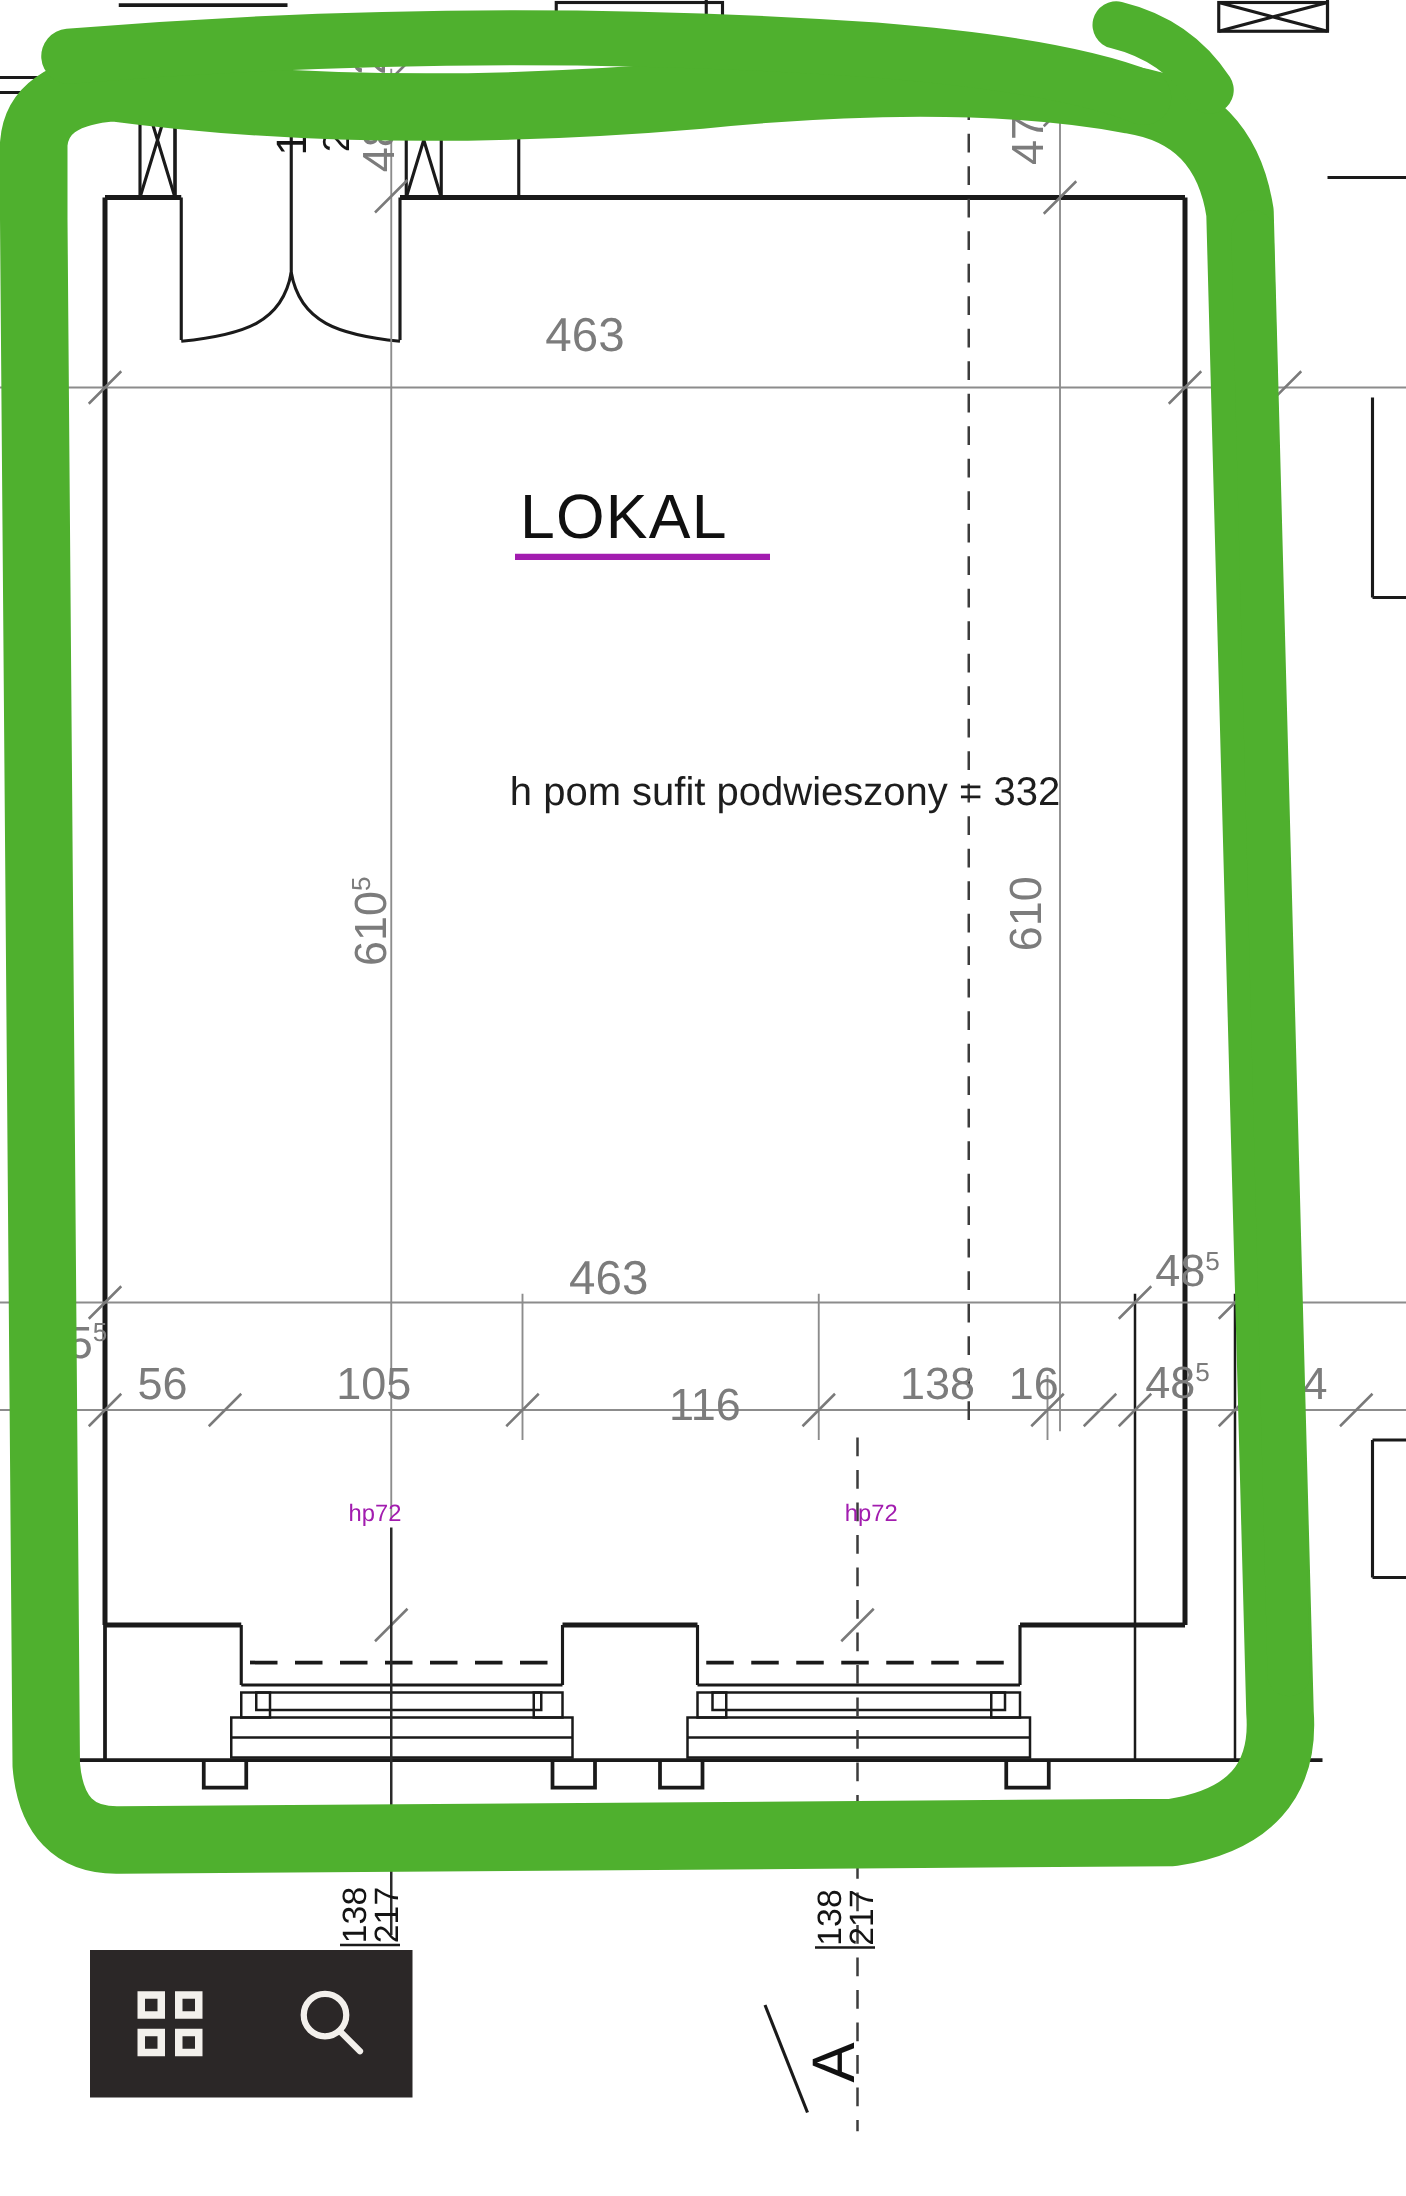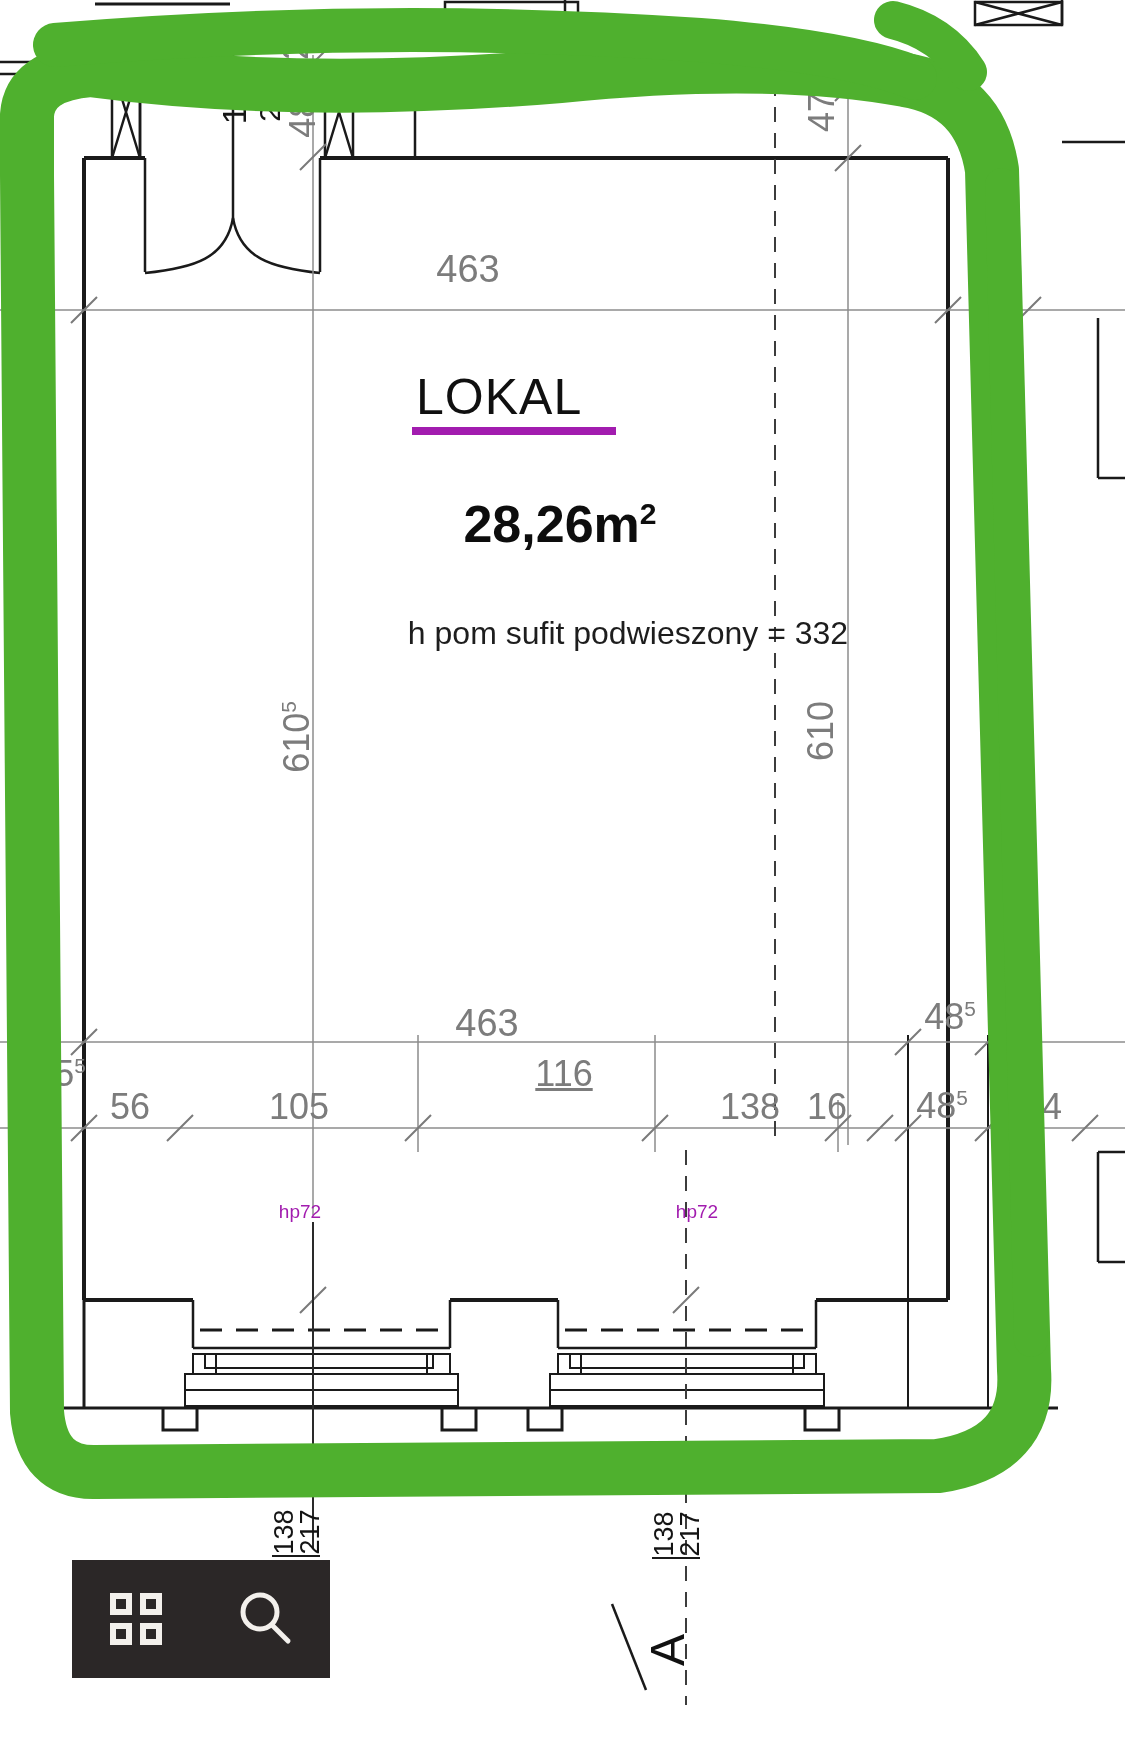--- a/index.html
+++ b/index.html
@@ -4,22 +4,22 @@
 <style>
   html,body{margin:0;padding:0;background:#fff;}
   #stage{position:relative;width:1125px;height:1757px;background:#fff;overflow:hidden;
          font-family:"Liberation Sans",sans-serif;}
   svg.layer{position:absolute;left:0;top:0;}
   .t{position:absolute;white-space:nowrap;transform:translate(-50%,-50%);line-height:1;}
   .rot{transform:translate(-50%,-50%) rotate(-90deg);}
   .dim{color:#7c7c7c;font-size:36px;}
   .blk{color:#161616;}
   .t sup{font-size:0.58em;vertical-align:super;}
-  #lokal-title{position:absolute;left:412px;top:372px;transform:none;font-size:50px;
-     letter-spacing:1px;color:#101010;border-bottom:8px solid #a21caf;
+  #lokal-title{position:absolute;left:412px;top:388px;transform:none;font-size:50px;
+     letter-spacing:1px;color:#101010;border-bottom:5px solid #a21caf;
      padding:0 34px 5px 4px;}
   #area-text{font-size:52px;font-weight:bold;color:#0d0d0d;}
   #ceiling-note{font-size:32px;color:#1d1d1d;}
   .hp{font-size:19px;color:#a21caf;}
   .axis-num{font-size:27px;color:#141414;}
   #section-a{font-size:48px;color:#111;}
   #toolbar{position:absolute;left:72px;top:1560px;width:258px;height:118px;
      background:#2b2727;display:flex;align-items:center;justify-content:space-around;z-index:6;}
   .tbtn{background:none;border:none;padding:4px;cursor:pointer;display:flex;}
   .txt-layer{position:absolute;left:0;top:0;width:100%;height:100%;z-index:2;}
@@ -131,23 +131,20 @@
         <path d="M1098,318 V478 M1098,478 H1125"></path>
         <path d="M1098,1152 V1262 M1098,1152 H1125 M1098,1262 H1125"></path>
       </g>
     </g>
   </svg>
 
   <div class="txt-layer">
 
     <div id="lokal-title" class="t">LOKAL</div>
 
-    <div id="area-text" class="t" style="left:560px;top:524px;">
-      <span>28,26m</span><sup>2</sup>
-    </div>
 
     <div id="ceiling-note" class="t" style="left:628px;top:633px;">h pom sufit podwieszony = 332</div>
 
     <div class="t rot blk" style="left:234px;top:96px;font-size:34px;">122</div>
     <div class="t rot blk" style="left:270px;top:101px;font-size:30px;">2...</div>
     <div class="t rot dim" style="left:303px;top:112px;">
       <span>48</span><sup>5</sup>
     </div>
     <div class="t rot dim" style="left:296px;top:50px;">2</div>
 
@@ -164,21 +161,21 @@
     <div class="t dim" style="left:487px;top:1023px;font-size:38px;">463</div>
     <div class="t dim" style="left:950px;top:1017px;">
       <span>48</span><sup>5</sup>
     </div>
 
     <div class="t dim" style="left:60px;top:1074px;">
       <span>25</span><sup>5</sup>
     </div>
     <div class="t dim" style="left:130px;top:1107px;text-align:right;">56</div>
     <div class="t dim" style="left:299px;top:1107px;">105</div>
-    <div class="t dim" style="left:564px;top:1074px;text-decoration:underline;">116</div>
+    <div class="t dim" style="left:564px;top:1124px;">116</div>
     <div class="t dim" style="left:750px;top:1107px;">138</div>
     <div class="t dim" style="left:827px;top:1107px;">16</div>
     <div class="t dim" style="left:942px;top:1106px;">
       <span>48</span><sup>5</sup>
     </div>
     <div class="t dim" style="left:1052px;top:1107px;">4</div>
 
     <div class="t hp" style="left:300px;top:1211px;">hp72</div>
     <div class="t hp" style="left:697px;top:1211px;">hp72</div>
 

